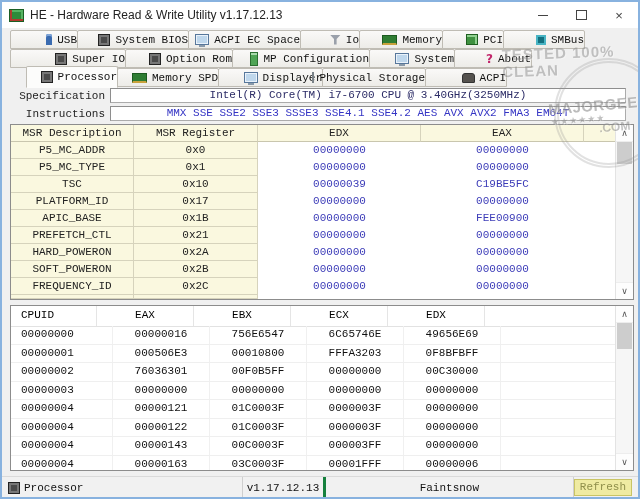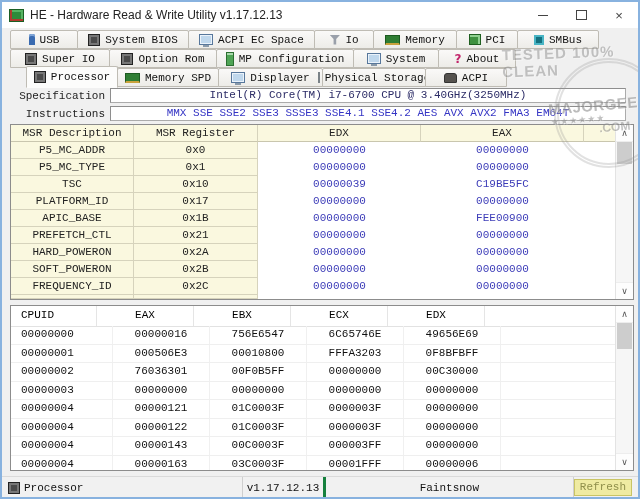--- a/index.html
+++ b/index.html
@@ -10,21 +10,21 @@
   .titlebar{position:absolute;top:0;left:0;right:0;height:26px;background:#FFFFFF;
     display:flex;align-items:center;padding-left:7px;font-family:"Liberation Sans","DejaVu Sans",sans-serif;font-size:12px;color:#222;}
   .ic-board{display:inline-block;width:13px;height:11px;background:#2E8B3A;border:1px solid #1A5F24;
     box-shadow:inset 2px -2px 0 #B03A2E, inset -2px 2px 0 #57B463;margin-right:6px;}
   .cap-btns{margin-left:auto;display:flex;height:100%;}
   .cap-btn{width:38px;height:100%;display:flex;align-items:center;justify-content:center;color:#444;font-size:13px;}
   .cap-max i{display:block;width:9px;height:8px;border:1px solid #444;}
   .cap-min i{display:block;width:10px;height:0;border-top:1px solid #444;}
   
   .tabrow{position:absolute;left:2px;display:flex;height:19px;}
-  .tab{box-sizing:border-box;height:19px;display:flex;align-items:center;justify-content:center;
+  .tab{box-sizing:border-box;height:19px;display:flex;align-items:center;justify-content:flex-end;
     background:linear-gradient(#FAF9F8,#EDECE8);border:1px solid #BFBCB4;border-radius:2px 2px 0 0;
     margin-right:-1px;white-space:nowrap;cursor:default;}
   .tab.selected{background:#FCFCFB;height:22px;margin-top:-2px;z-index:3;border-bottom:1px solid #FCFCFB;}
   .ic{display:inline-block;margin-right:5px;}
   .ic-usb{width:6px;height:11px;background:#3A6BB0;border-radius:2px 2px 0 0;box-shadow:inset 0 2px 0 #7FA4D6;}
   .ic-chip{width:10px;height:10px;background:#4A4A4A;border:1px solid #222;box-shadow:inset 0 0 0 2px #777;}
   .ic-mon{position:relative;width:12px;height:9px;background:#BFD7EC;border:1px solid #57779B;box-shadow:inset 0 0 0 1px #EAF2FA;}
   .ic-mon::after{content:"";position:absolute;left:3px;bottom:-3px;width:6px;height:2px;background:#8A9AAA;}
   .ic-funnel{width:11px;height:10px;background:#9AA0AA;clip-path:polygon(0 0,100% 0,62% 45%,62% 100%,38% 100%,38% 45%);}
   .ic-ram{width:13px;height:7px;background:#2F7D33;border:1px solid #1C5A20;border-bottom:2px solid #C9A23C;}
@@ -118,21 +118,21 @@
 
   <div class="tabrow" style="top:28px;left:8px;">
     <div class="tab" style="width:68px">
         <span class="ic ic-usb"></span>
         <span>USB</span>
       </div>
     <div class="tab" style="width:112px">
         <span class="ic ic-chip"></span>
         <span>System BIOS</span>
       </div>
-    <div class="tab" style="width:127px">
+    <div class="tab" style="width:113px">
         <span class="ic ic-mon"></span>
         <span>ACPI EC Space</span>
       </div>
     <div class="tab" style="width:60px">
         <span class="ic ic-funnel"></span>
         <span>Io</span>
       </div>
     <div class="tab" style="width:84px">
         <span class="ic ic-ram"></span>
         <span>Memory</span>
@@ -141,21 +141,21 @@
         <span class="ic ic-pci"></span>
         <span>PCI</span>
       </div>
     <div class="tab" style="width:82px">
         <span class="ic ic-smb"></span>
         <span>SMBus</span>
       </div>
   </div>
 
   <div class="tabrow" style="top:47px;left:8px;">
-    <div class="tab" style="width:100px">
+    <div class="tab" style="width:116px">
         <span class="ic ic-chip"></span>
         <span>Super IO</span>
       </div>
     <div class="tab" style="width:108px">
         <span class="ic ic-chip"></span>
         <span>Option Rom</span>
       </div>
     <div class="tab" style="width:138px">
         <span class="ic ic-stick"></span>
         <span>MP Configuration</span>

